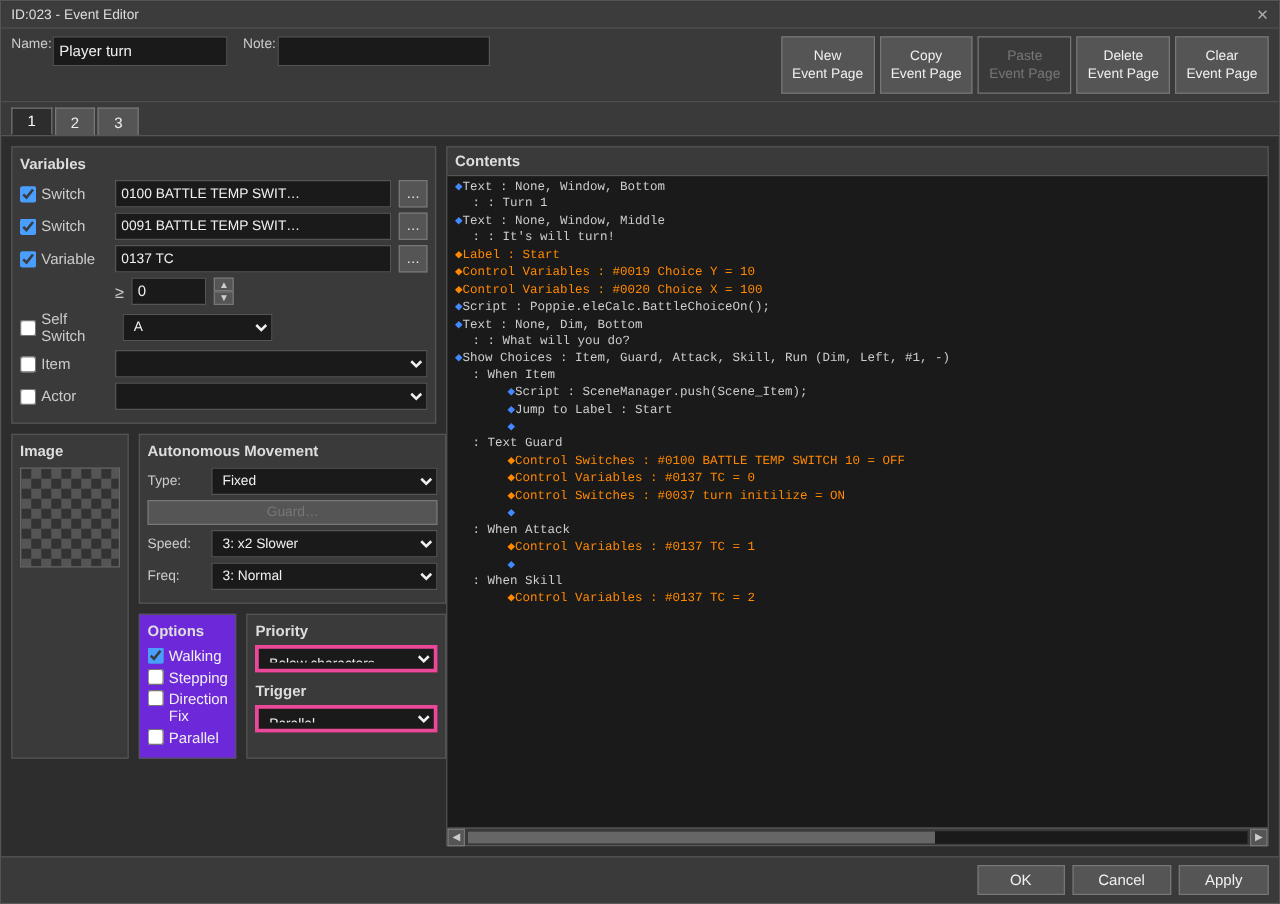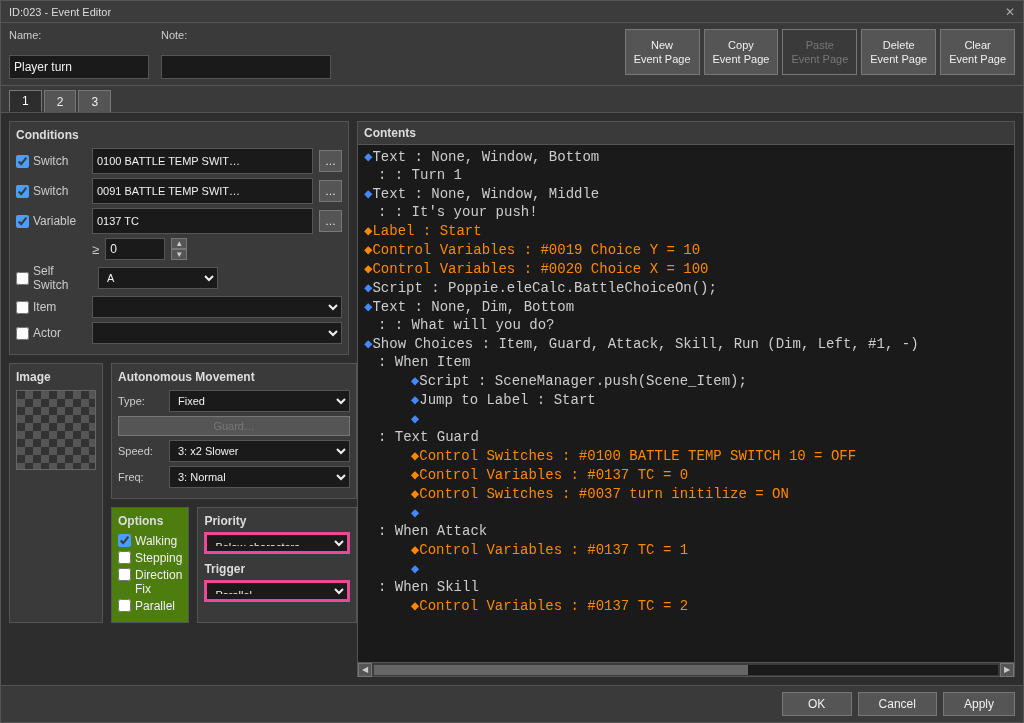--- a/index.html
+++ b/index.html
@@ -46,22 +46,22 @@
       gap: 8px;
       border-bottom: 1px solid #555;
     }
     .name-note-section {
       display: flex;
       gap: 12px;
       flex: 1;
     }
     .field-group {
       display: flex;
-      flex-direction: column;
-      gap: 14px;
+      flex-direction: row;
+      gap: 1px;
     }
     .field-label {
       font-size: 11px;
       color: #ccc;
     }
     .field-input {
       background: #1a1a1a;
       border: 1px solid #555;
       color: #f0f0f0;
       padding: 2px 4px;
@@ -157,21 +157,21 @@
     }
     input[type="checkbox"] {
       width: 13px;
       height: 13px;
       accent-color: #4a9eff;
     }
     .condition-select {
       background: #1a1a1a;
       border: 1px solid #555;
       color: #f0f0f0;
-      padding: 12px 4px;
+      padding: 2px 4px;
       font-size: 11px;
       flex: 1;
       height: 22px;
     }
     .condition-btn-dots {
       background: #555;
       border: 1px solid #777;
       color: #f0f0f0;
       padding: 1px 5px;
       cursor: pointer;
@@ -281,21 +281,21 @@
       background: #555;
       border: 1px solid #777;
       color: #777;
       padding: 3px 10px;
       cursor: default;
       font-size: 11px;
       width: 100%;
       margin-bottom: 4px;
     }
     .options-section {
-      background: #4d7c0f;
+      background: #6d28d9;
       border: 1px solid #555;
       padding: 6px;
       flex: 1;
     }
     .option-row {
       display: flex;
       align-items: flex-start;
       gap: 4px;
       margin-bottom: 3px;
     }
@@ -332,21 +332,21 @@
       font-weight: bold;
       padding: 4px 6px;
       border-bottom: 1px solid #555;
     }
     .contents-scroll {
       flex: 1;
       overflow-y: auto;
       overflow-x: hidden;
       background: #1a1a1a;
       padding: 2px 0;
-      font-size: 14px;
+      font-size: 10px;
       font-family: 'Courier New', monospace;
     }
     .contents-scroll::-webkit-scrollbar { width: 12px; }
     .contents-scroll::-webkit-scrollbar-track { background: #3a3a3a; }
     .contents-scroll::-webkit-scrollbar-thumb { background: #666; }
     .content-line {
       padding: 1px 6px;
       white-space: nowrap;
       color: #ccc;
       cursor: default;
@@ -451,21 +451,21 @@
     <button class="tab-btn active">1</button>
     <button class="tab-btn">2</button>
     <button class="tab-btn">3</button>
   </div>
 
   <div class="main-content">
 
     <div class="left-panel">
 
       <div class="section-box">
-        <div class="section-title">Conditions</div>
+        <div class="section-title">Variables</div>
 
         <div class="condition-row">
           <label class="checkbox-label">
             <input type="checkbox" checked="" style="">
             <span>Switch</span>
           </label>
           <input class="condition-select" type="text" value="0100 BATTLE TEMP SWIT…" readonly="" style="">
           <button class="condition-btn-dots">…</button>
         </div>
 
@@ -614,21 +614,21 @@
       </div>
     </div>
 
     <div class="right-panel">
       <div class="contents-box">
         <div class="contents-title">Contents</div>
         <div class="contents-scroll">
           <div class="content-line"><span class="diamond">◆</span>Text : None, Window, Bottom</div>
           <div class="content-line indent1">:       : Turn 1</div>
           <div class="content-line"><span class="diamond">◆</span>Text : None, Window, Middle</div>
-          <div class="content-line indent1">:       : It's your push!</div>
+          <div class="content-line indent1">:       : It's will turn!</div>
           <div class="content-line"><span class="orange">◆Label : Start</span></div>
           <div class="content-line"><span class="orange">◆Control Variables : #0019 Choice Y = 10</span></div>
           <div class="content-line"><span class="orange">◆Control Variables : #0020 Choice X = 100</span></div>
           <div class="content-line"><span class="diamond">◆</span>Script : Poppie.eleCalc.BattleChoiceOn();</div>
           <div class="content-line"><span class="diamond">◆</span>Text : None, Dim, Bottom</div>
           <div class="content-line indent1">:       : What will you do?</div>
           <div class="content-line"><span class="diamond">◆</span>Show Choices : Item, Guard, Attack, Skill, Run (Dim, Left, #1, -)</div>
           <div class="content-line indent1">: When Item</div>
           <div class="content-line indent2">&nbsp;&nbsp;<span class="diamond">◆</span>Script : SceneManager.push(Scene_Item);</div>
           <div class="content-line indent2">&nbsp;&nbsp;<span class="diamond">◆</span>Jump to Label : Start</div>

